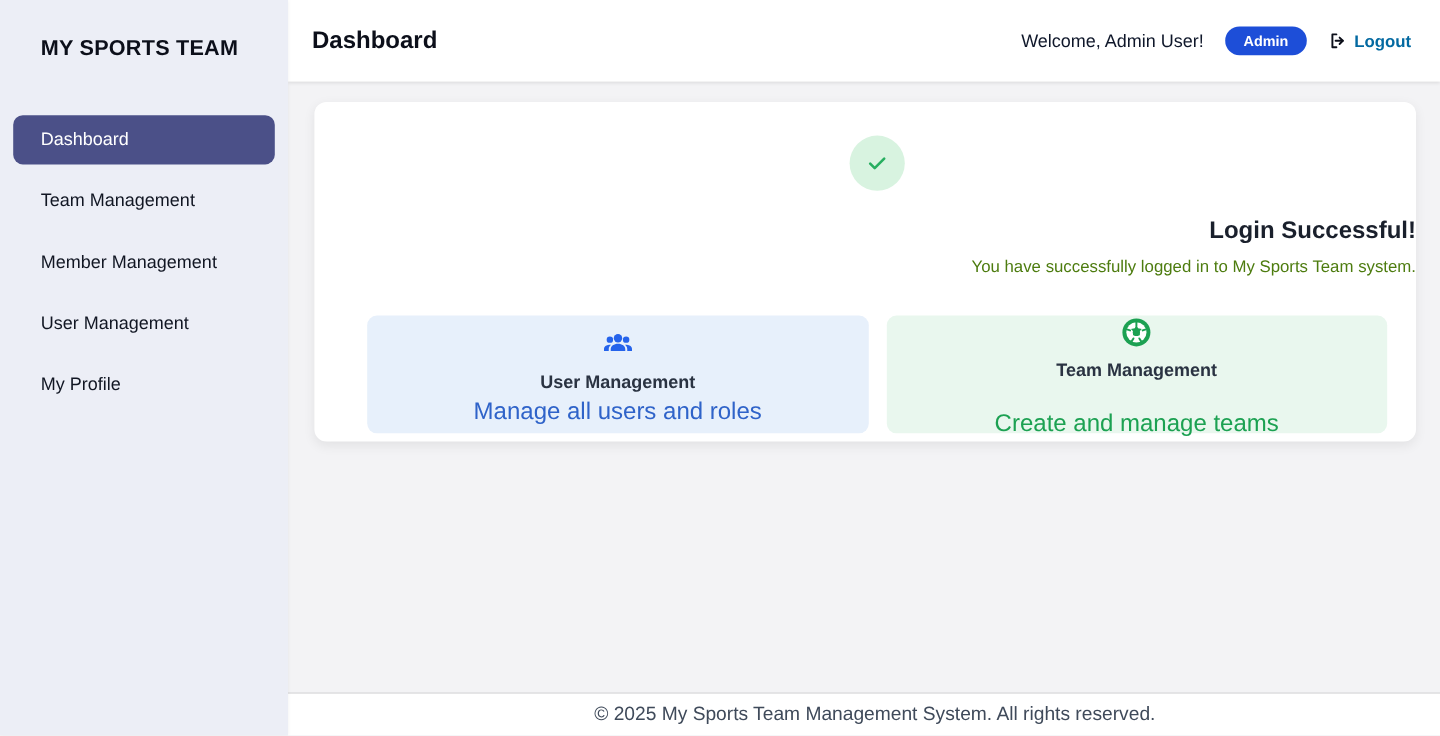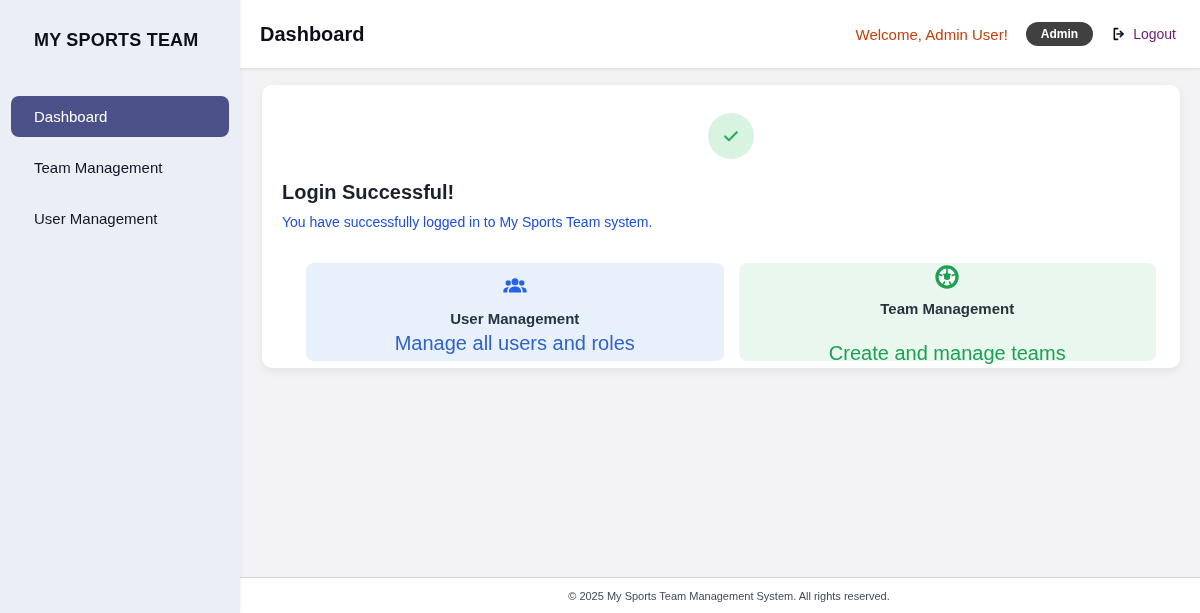--- a/index.html
+++ b/index.html
@@ -38,48 +38,48 @@
 
   header {
     height: 68px; min-height: 68px; background: #ffffff;
     display: flex; align-items: center; justify-content: space-between;
     padding: 0 24px 0 20px;
     box-shadow: 0 1px 3px rgba(0,0,0,0.10);
     position: relative; z-index: 2;
   }
   .header-title { font-size: 20px; font-weight: 700; color: #0c0f1a; }
   .header-right { display: flex; align-items: center; gap: 18px; }
-  .welcome { font-size: 15px; color: #c2410c; }
+  .welcome { font-size: 15px; color: #0f172a; }
   .role-badge {
-    background: #404040; color: #ffffff;
+    background: #1d4ed8; color: #ffffff;
     font-size: 12px; font-weight: 600;
     padding: 5px 15px; border-radius: 999px;
   }
   .logout-btn {
     display: flex; align-items: flex-end; gap: 6px;
     background: none; border: none; cursor: pointer;
     font-family: "Liberation Sans", sans-serif;
-    font-size: 14px; font-weight: 400; color: #701a75;
+    font-size: 14px; font-weight: 700; color: #0369a1;
   }
 
   
   main { flex: 1; background: #f3f3f5; padding: 17px 20px 0 22px; }
   .card {
     background: #ffffff; border-radius: 10px;
     box-shadow: 0 3px 10px rgba(0,0,0,0.07);
-    height: 283px; text-align: left; padding-left: 20px;
+    height: 283px; text-align: right; padding-left: 20px;
   }
   .check-circle {
     width: 46px; height: 46px; border-radius: 50%;
     background: #d8f3e0;
     display: flex; align-items: center; justify-content: center;
     margin: 0 auto; position: relative; top: 28px;
   }
   .success-title { font-size: 20px; font-weight: 600; color: #1a202c; margin-top: 50px; }
-  .success-message { font-size: 14px; color: #1d4ed8; margin-top: 10px; }
+  .success-message { font-size: 14px; color: #4d7c0f; margin-top: 10px; }
 
   .tiles { display: flex; gap: 15px; padding: 0 24px; margin-top: 33px; }
   .tile {
     flex: 1; height: 98px; border-radius: 8px; cursor: pointer;
     display: flex; flex-direction: column; align-items: center; justify-content: center;
     padding-top: 4px;
   }
   .tile-blue   { background: #e7f0fb; }
   .tile-green  { background: #e9f7ee; }
   .tile-purple { background: #f7effb; }
@@ -89,33 +89,35 @@
   .tile-green  .tile-sub { color: #1ca152; margin-top: 25px; }
   .tile-purple .tile-sub { color: #a21ad6; }
   .tile-icon { height: 27px; display: flex; align-items: center; justify-content: center; }
 
   
   footer {
     height: 36px; min-height: 36px; background: #ffffff;
     border-top: 1px solid #d4d4d6;
     display: flex; align-items: center; justify-content: center;
   }
-  .footer-text { font-size: 11px; color: #3f4a5a; margin-left: 18px; }
+  .footer-text { font-size: 16px; color: #3f4a5a; margin-left: 18px; }
 </style>
 </head>
 <body>
 
 <div class="app">
 
   <aside class="sidebar">
     <div class="logo">MY SPORTS TEAM</div>
     <nav class="nav">
       <div class="nav-item active">Dashboard</div>
       <div class="nav-item">Team Management</div>
+      <div class="nav-item">Member Management</div>
       <div class="nav-item">User Management</div>
+      <div class="nav-item">My Profile</div>
     </nav>
   </aside>
 
   <div class="right">
 
     <header>
       <div class="header-title">Dashboard</div>
       <div class="header-right">
         <span class="welcome">Welcome, Admin User!</span>
         <span class="role-badge">Admin</span>

